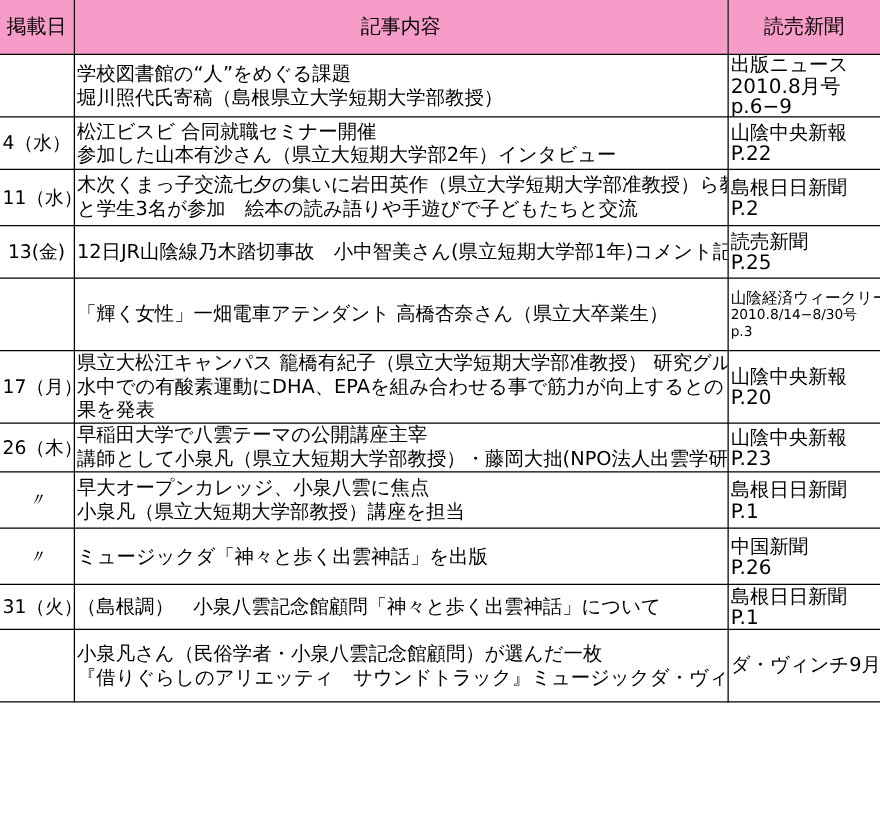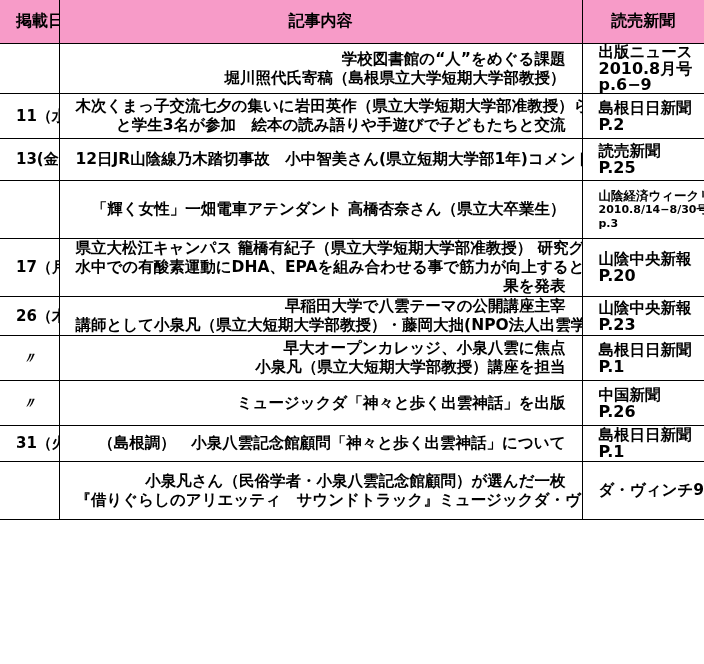--- a/index.html
+++ b/index.html
@@ -5,37 +5,37 @@
     html, body { margin: 0; padding: 0; background: #ffffff; }
     body { width: 704px; height: 664px; overflow: hidden; font-family: "DejaVu Sans", sans-serif; color: #000; }
     table.sheet {
       border-collapse: collapse;
       table-layout: fixed;
       width: 704px;
       position: absolute; left: 0; top: 0;
     }
     table.sheet td, table.sheet th {
       border: 1px solid #000;
-      padding: 0 16px;
-      font-weight: bold;
+      padding: 0 2px;
+      font-weight: normal;
       vertical-align: middle;
       overflow: hidden;
       white-space: nowrap;
     }
     table.sheet tr > *:first-child { border-left: none; }
     table.sheet tr > *:last-child { border-right: none; }
     table.sheet thead th { border-top: none; }
     thead th {
       background: #f79bc8;
       height: 43px;
       font-size: 16px;
       text-align: center;
     }
     td.date { text-align: center; font-size: 15px; }
-    td.content { font-size: 15.5px; line-height: 19px; padding-left: 3px; text-align: right; }
+    td.content { font-size: 15.5px; line-height: 19px; padding-left: 3px; }
     td.paper { font-size: 15.5px; line-height: 17px; padding-left: 2px; margin-top: 16px; }
     .pg { font-size: 16px; display: block; line-height: 16px; }
     .small { font-size: 12.5px; line-height: 15px; display: block; }
     .tiny { font-size: 11px; line-height: 14px; display: block; }
     .line { display: block; }
     .ditto { font-size: 13px; font-style: italic; }
   </style>
 </head>
 <body>
 
@@ -60,20 +60,31 @@
         <span class="line">学校図書館の“人”をめぐる課題</span>
         <span class="line">堀川照代氏寄稿（島根県立大学短期大学部教授）</span>
       </td>
       <td class="paper">
         <span class="line">出版ニュース</span>
         <span class="pg">2010.8月号</span>
         <span class="pg">p.6−9</span>
       </td>
     </tr>
 
+    <tr style="height:42px">
+      <td class="date">4（水）</td>
+      <td class="content">
+        <span class="line">松江ビスビ 合同就職セミナー開催</span>
+        <span class="line">参加した山本有沙さん（県立大短期大学部2年）インタビュー</span>
+      </td>
+      <td class="paper">
+        <span class="line">山陰中央新報</span>
+        <span class="pg">P.22</span>
+      </td>
+    </tr>
 
     <tr style="height:45px">
       <td class="date">11（水）</td>
       <td class="content">
         <span class="line">木次くまっ子交流七夕の集いに岩田英作（県立大学短期大学部准教授）ら教員2名</span>
         <span class="line">と学生3名が参加　絵本の読み語りや手遊びで子どもたちと交流</span>
       </td>
       <td class="paper">
         <span class="line">島根日日新聞</span>
         <span class="pg">P.2</span>

